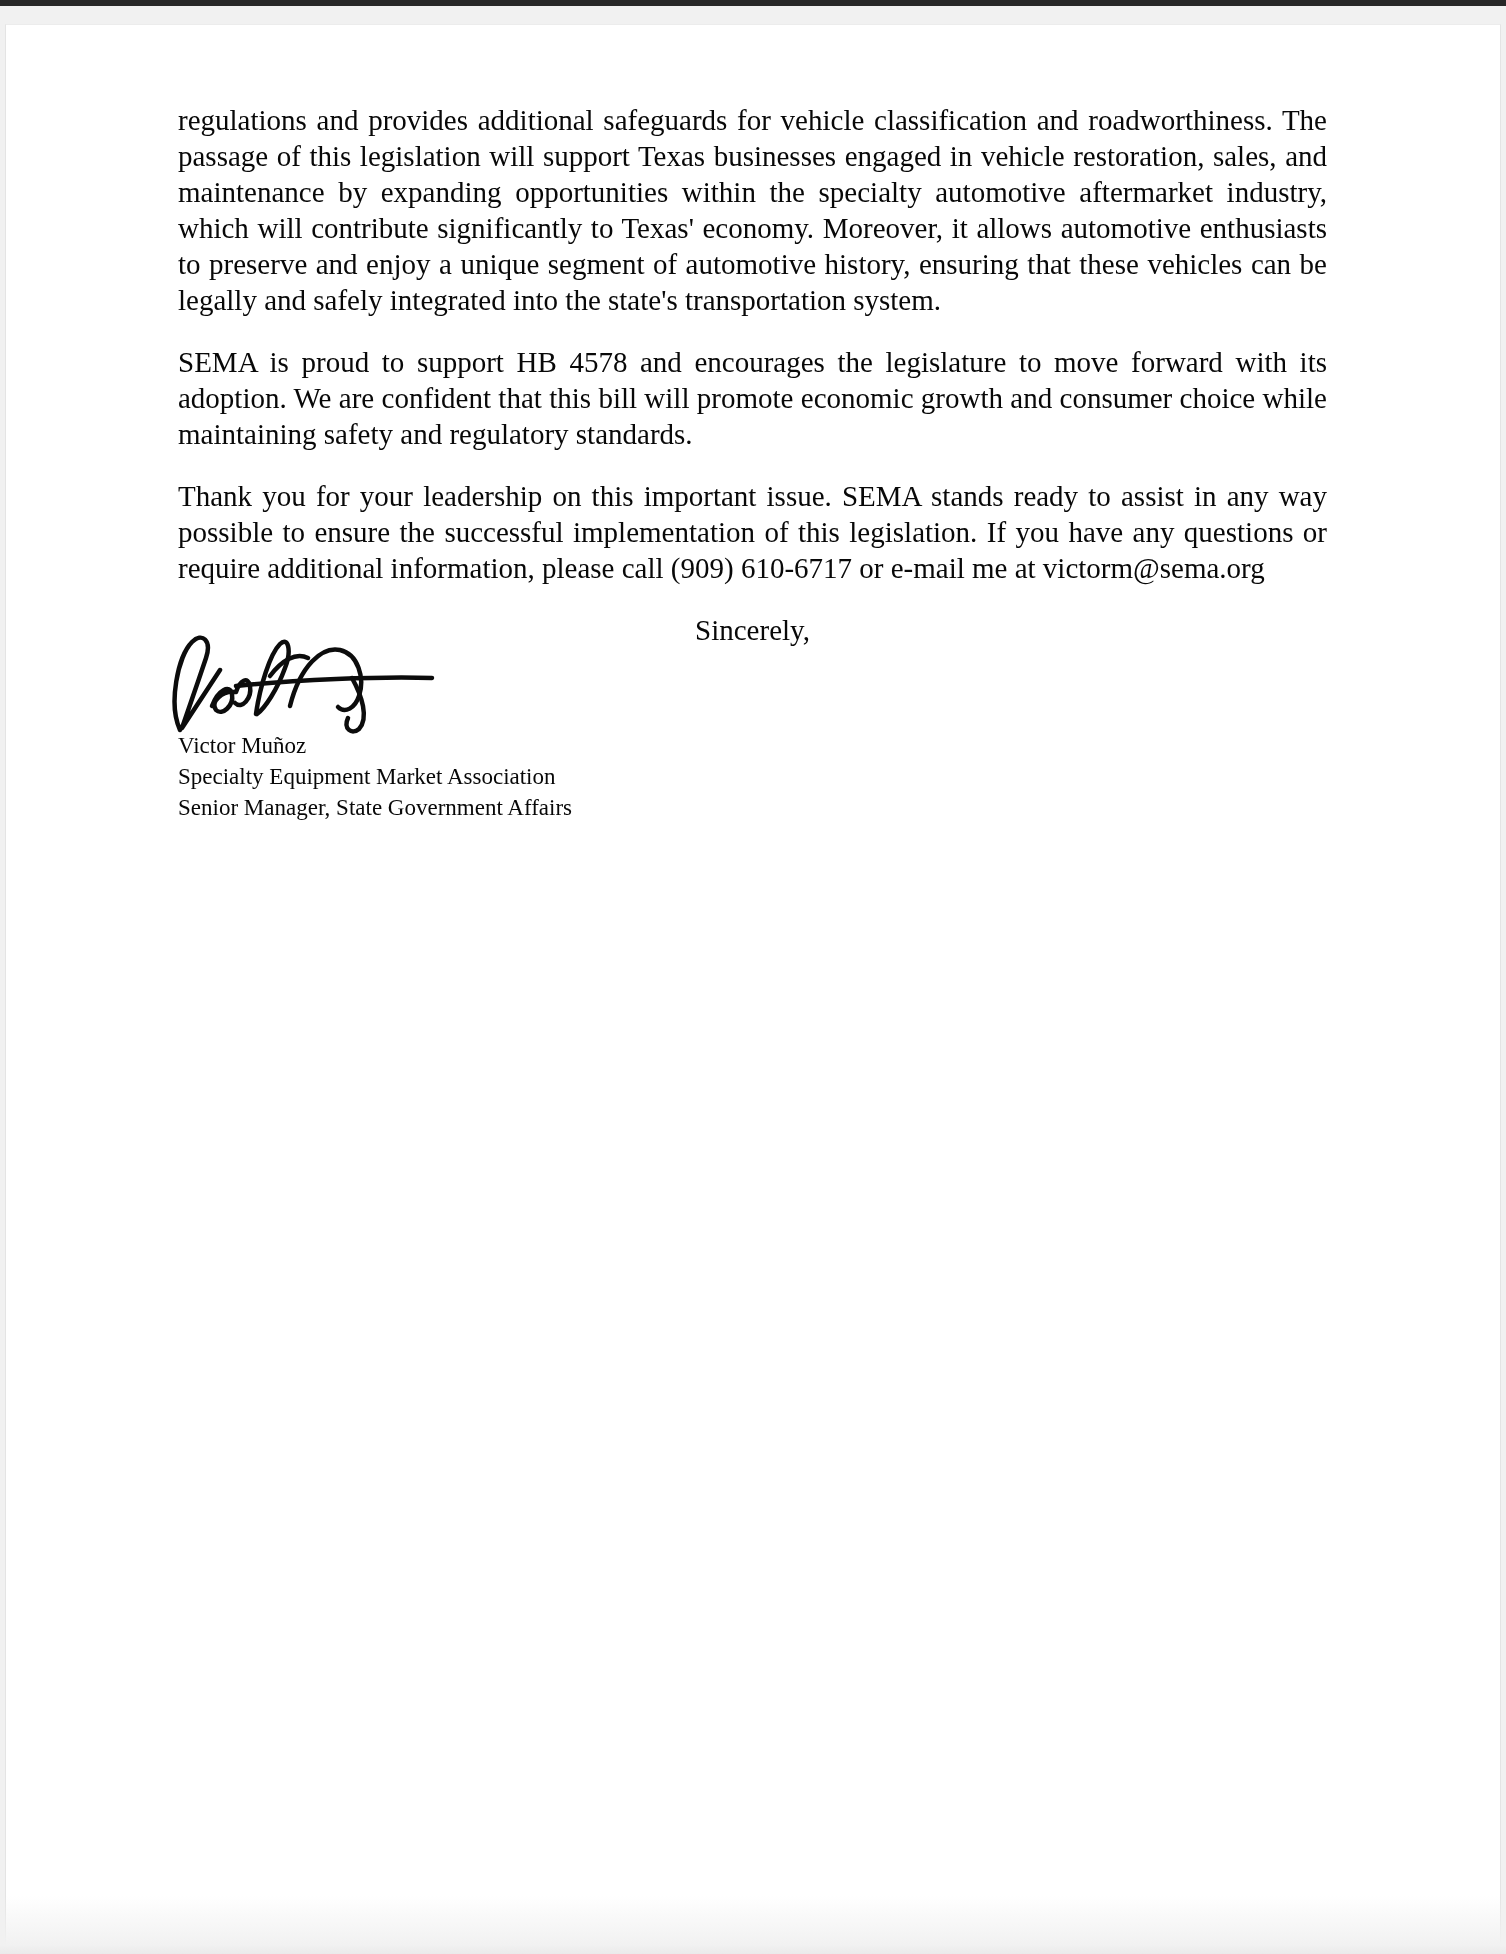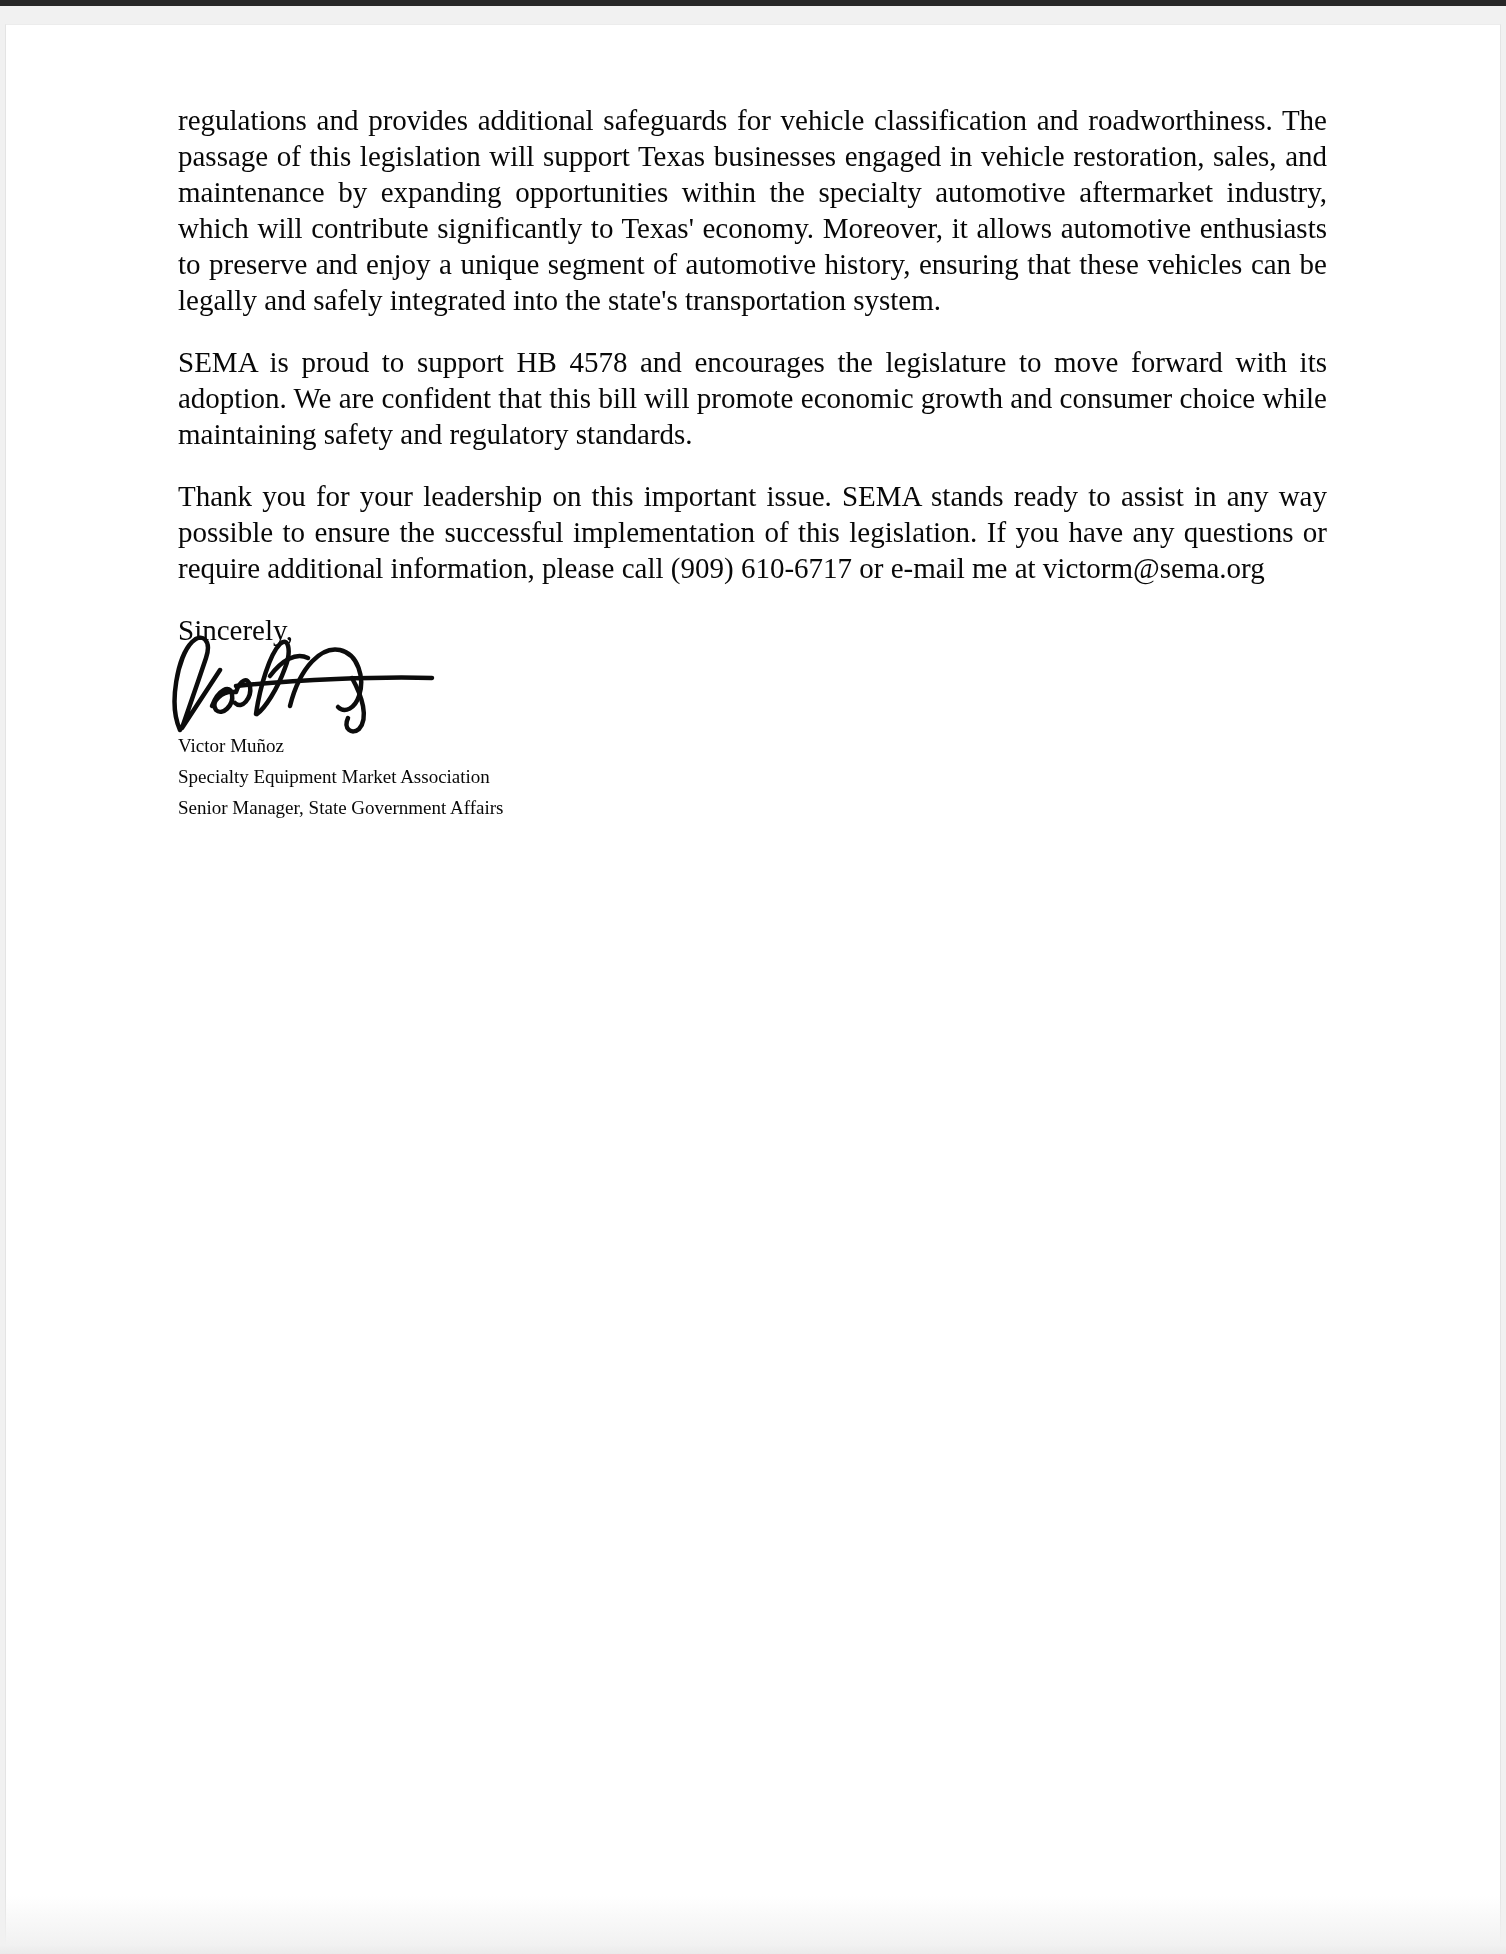--- a/index.html
+++ b/index.html
@@ -39,34 +39,34 @@
     padding: 77px 173px 0 172px;
     color: #080808;
     font-size: 29px;
     line-height: 36px;
   }
   .content p {
     margin: 0 0 26px 0;
     text-align: justify;
   }
   .content p.closing {
-    text-align: left;
+    text-align: center;
     margin: 0;
   }
   .sig {
     display: block;
     margin: -14px 0 0 -6px;
     height: 104px;
   }
   .sig svg {
     display: block;
   }
   .sig-block {
     margin-top: -8px;
-    font-size: 19px;
+    font-size: 23px;
     line-height: 31px;
     text-align: left;
   }
   .page-fade {
     position: absolute;
     left: 0; right: 0; bottom: 0;
     height: 58px;
     background: linear-gradient(to bottom, rgba(241,241,241,0) 0%, #f1f1f1 85%, #eaeaea 100%);
     pointer-events: none;
   }

